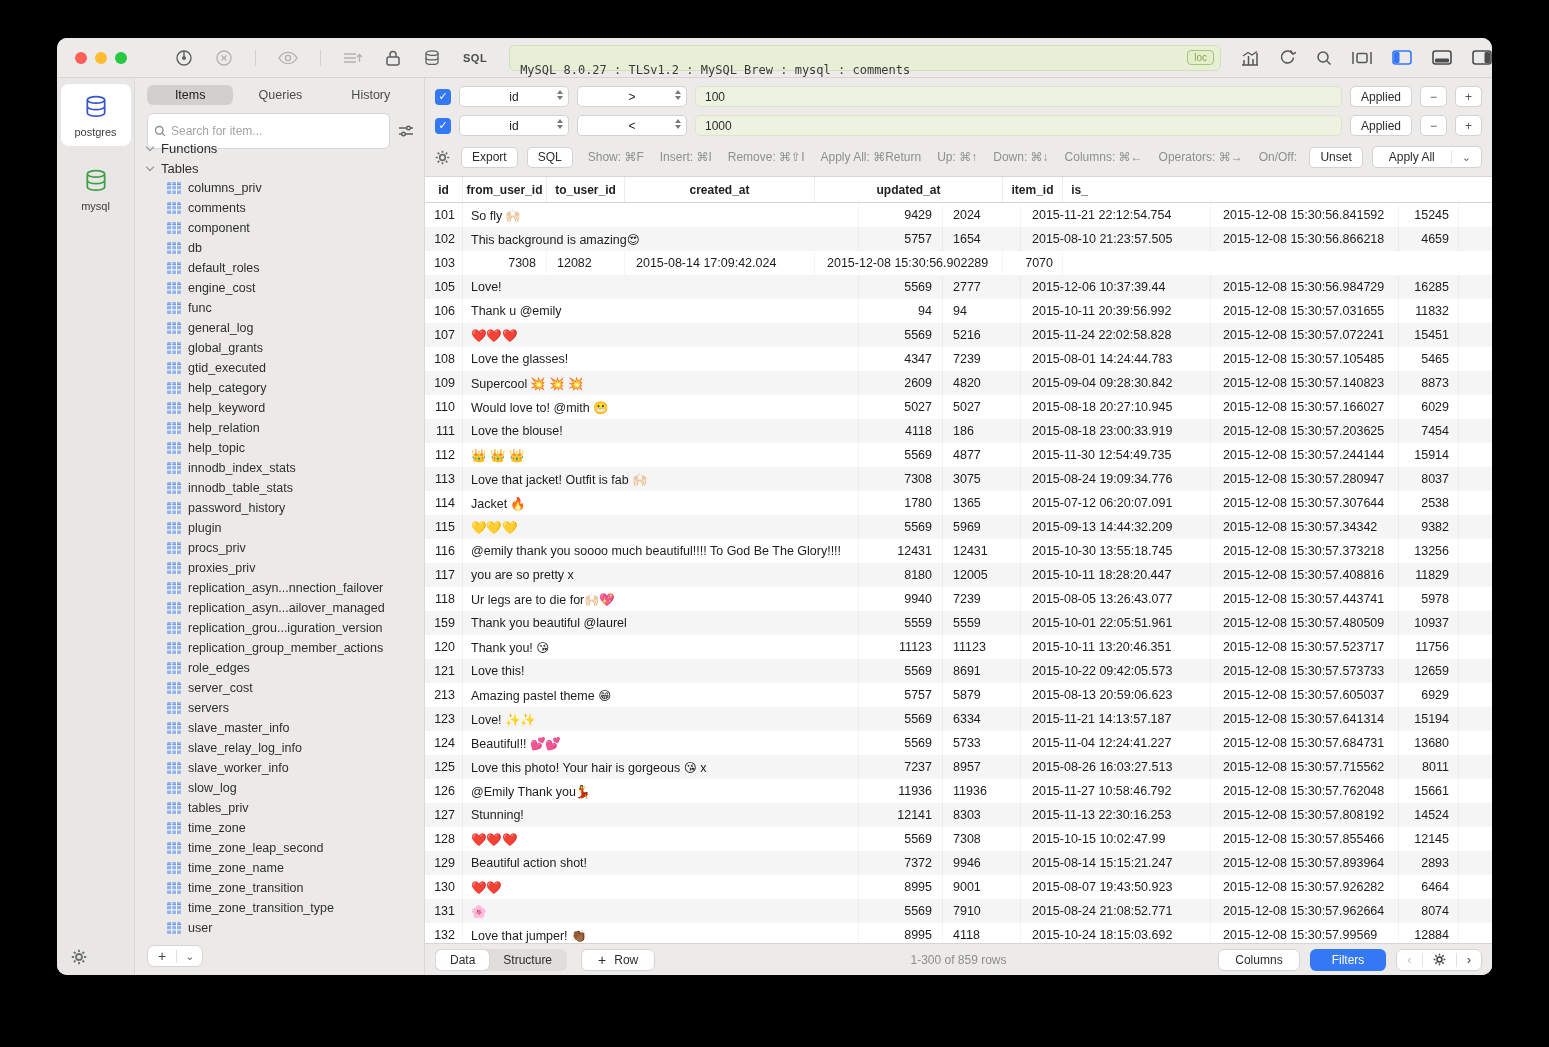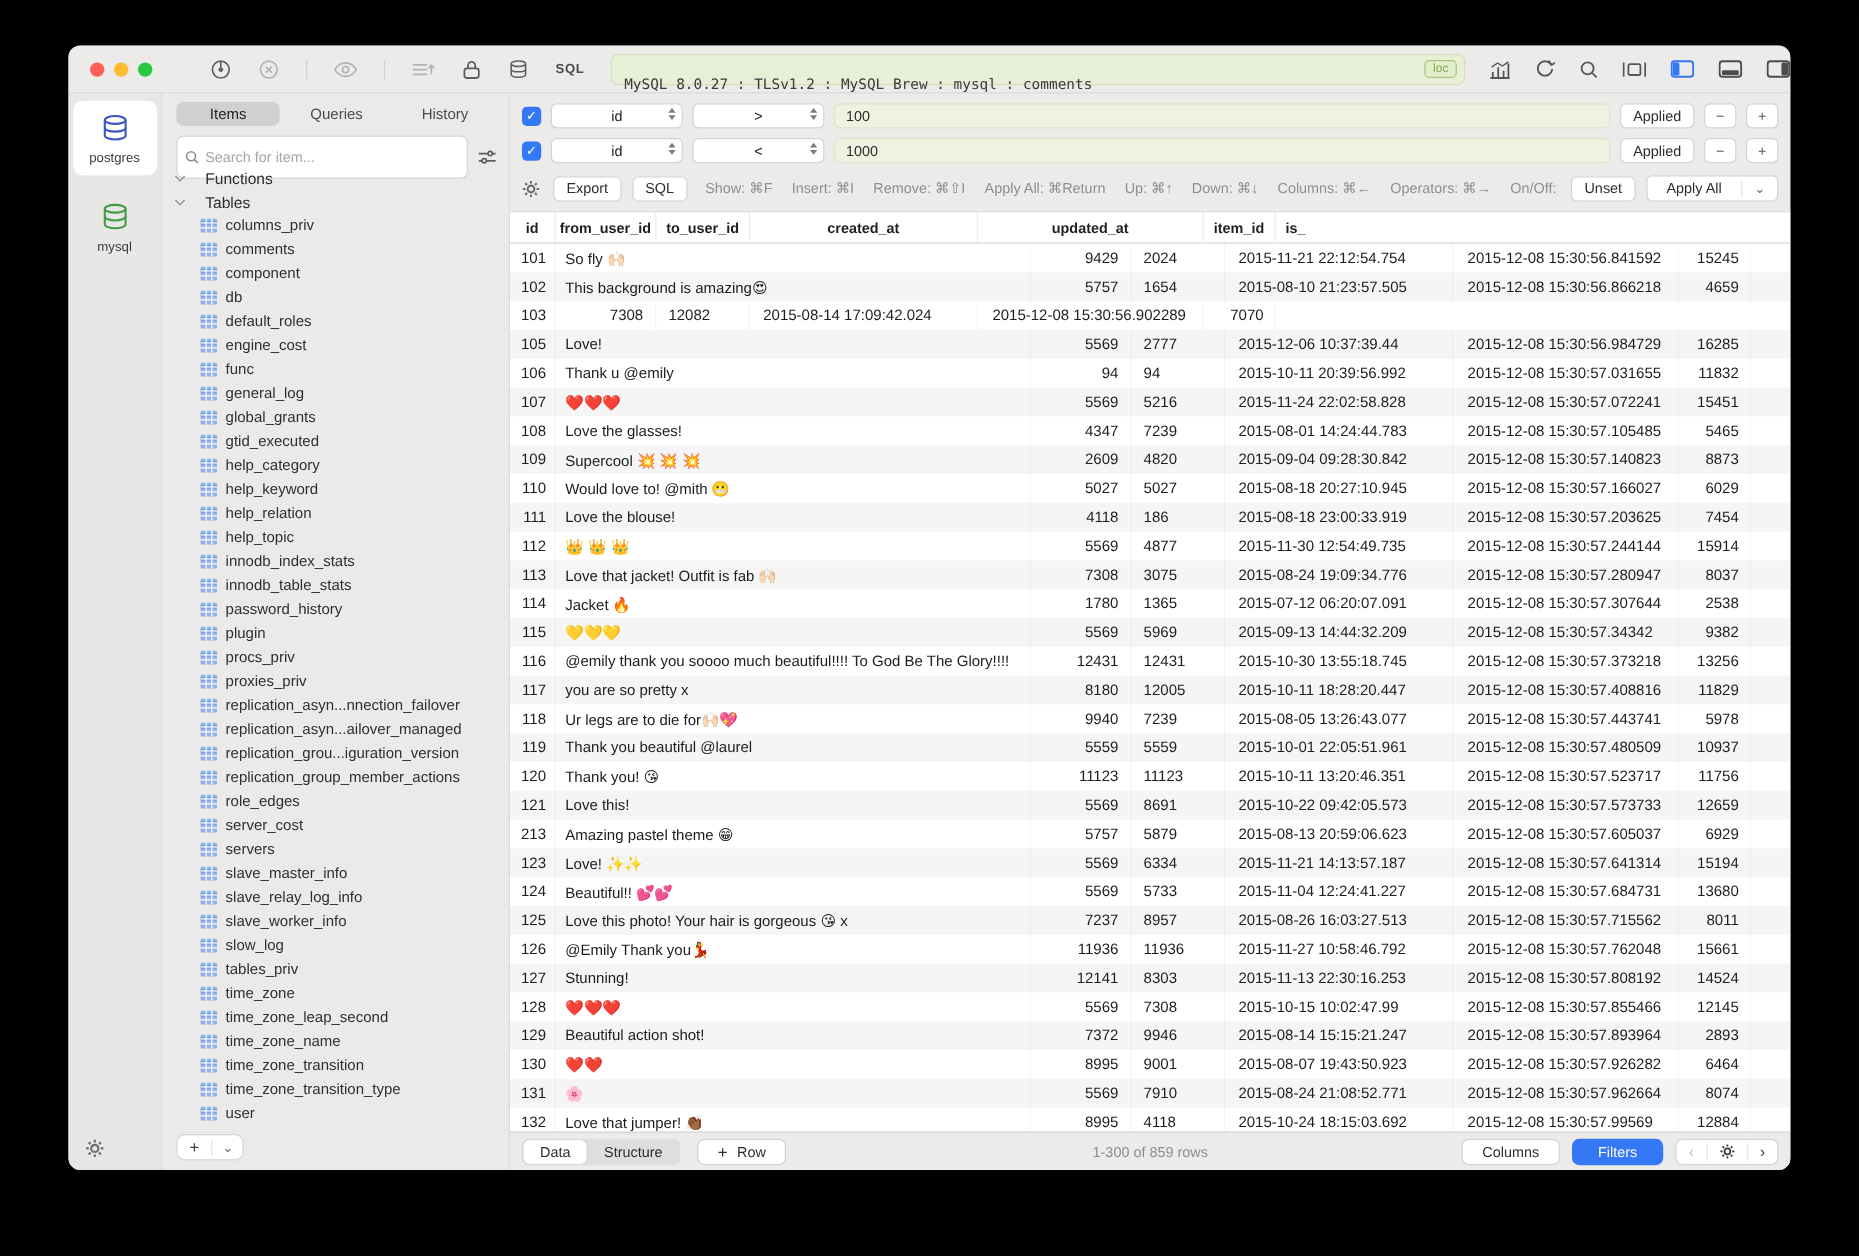--- a/index.html
+++ b/index.html
@@ -38,21 +38,21 @@
   .sidebar { position:absolute; top:40px; left:78px; width:290px; bottom:0; background:#eceae8; border-right:1px solid #dbd9d7; }
   .side-tabs { display:flex; align-items:center; padding:7px 10px 0 12px; gap:4px; }
   .side-tab { flex:1; text-align:center; font-size:12.5px; color:#4c4c4c; padding:3px 0; border-radius:6px; }
   .side-tab.sel { background:#d2d0ce; color:#222; }
   .searchwrap { display:flex; align-items:center; margin:8px 10px 0 12px; gap:8px; }
   .searchbox { flex:1; height:22px; background:#fff; border:1px solid #d7d5d3; border-radius:6px;
                display:flex; align-items:center; padding:17px 6px; gap:5px; }
   .searchbox .ph { font-size:12px; color:#a7a5a3; }
   .slider-icon { color:#5d5d5d; }
   .tree { position:absolute; top:60px; left:0; right:0; bottom:40px; overflow:hidden; padding-left:10px; }
-  .tree-section { display:flex; align-items:center; height:20px; gap:16px; font-size:13px; color:#2f2f2f; }
+  .tree-section { display:flex; align-items:center; height:20px; gap:6px; font-size:13px; color:#2f2f2f; }
   .chev { width:6px; height:6px; border-right:1.5px solid #8a8a8a; border-bottom:1.5px solid #8a8a8a;
           transform:rotate(45deg); margin:-3px 2px 0 2px; flex:0 0 auto; }
   .tree-item { display:flex; align-items:center; height:20px; gap:7px; padding-left:22px; font-size:12.5px; color:#2f2f2f; white-space:nowrap; }
   .tbl-icon { display:flex; flex:0 0 auto; }
   .side-add { position:absolute; left:12px; bottom:8px; height:22px; background:#fff; border:1px solid #d7d5d3;
               border-radius:7px; display:flex; align-items:center; }
   .side-add .plus { padding:0 10px; font-size:14px; color:#444; }
   .side-add .dd { padding:0 8px; border-left:1px solid #e2e0de; color:#666; font-size:11px; }
 
   
@@ -922,21 +922,21 @@
               <div class="gcell c0">118</div>
               <div class="gcell c1">Ur legs are to die for🙌🏻💖</div>
               <div class="gcell c2">9940</div>
               <div class="gcell c3">7239</div>
               <div class="gcell c4">2015-08-05 13:26:43.077</div>
               <div class="gcell c5">2015-12-08 15:30:57.443741</div>
               <div class="gcell c6">5978</div>
               <div class="gcell c7"></div>
             </div>
             <div class="grow">
-              <div class="gcell c0">119</div>
+              <div class="gcell c0">159</div>
               <div class="gcell c1">Thank you beautiful @laurel</div>
               <div class="gcell c2">5559</div>
               <div class="gcell c3">5559</div>
               <div class="gcell c4">2015-10-01 22:05:51.961</div>
               <div class="gcell c5">2015-12-08 15:30:57.480509</div>
               <div class="gcell c6">10937</div>
               <div class="gcell c7"></div>
             </div>
             <div class="grow">
               <div class="gcell c0">120</div>

